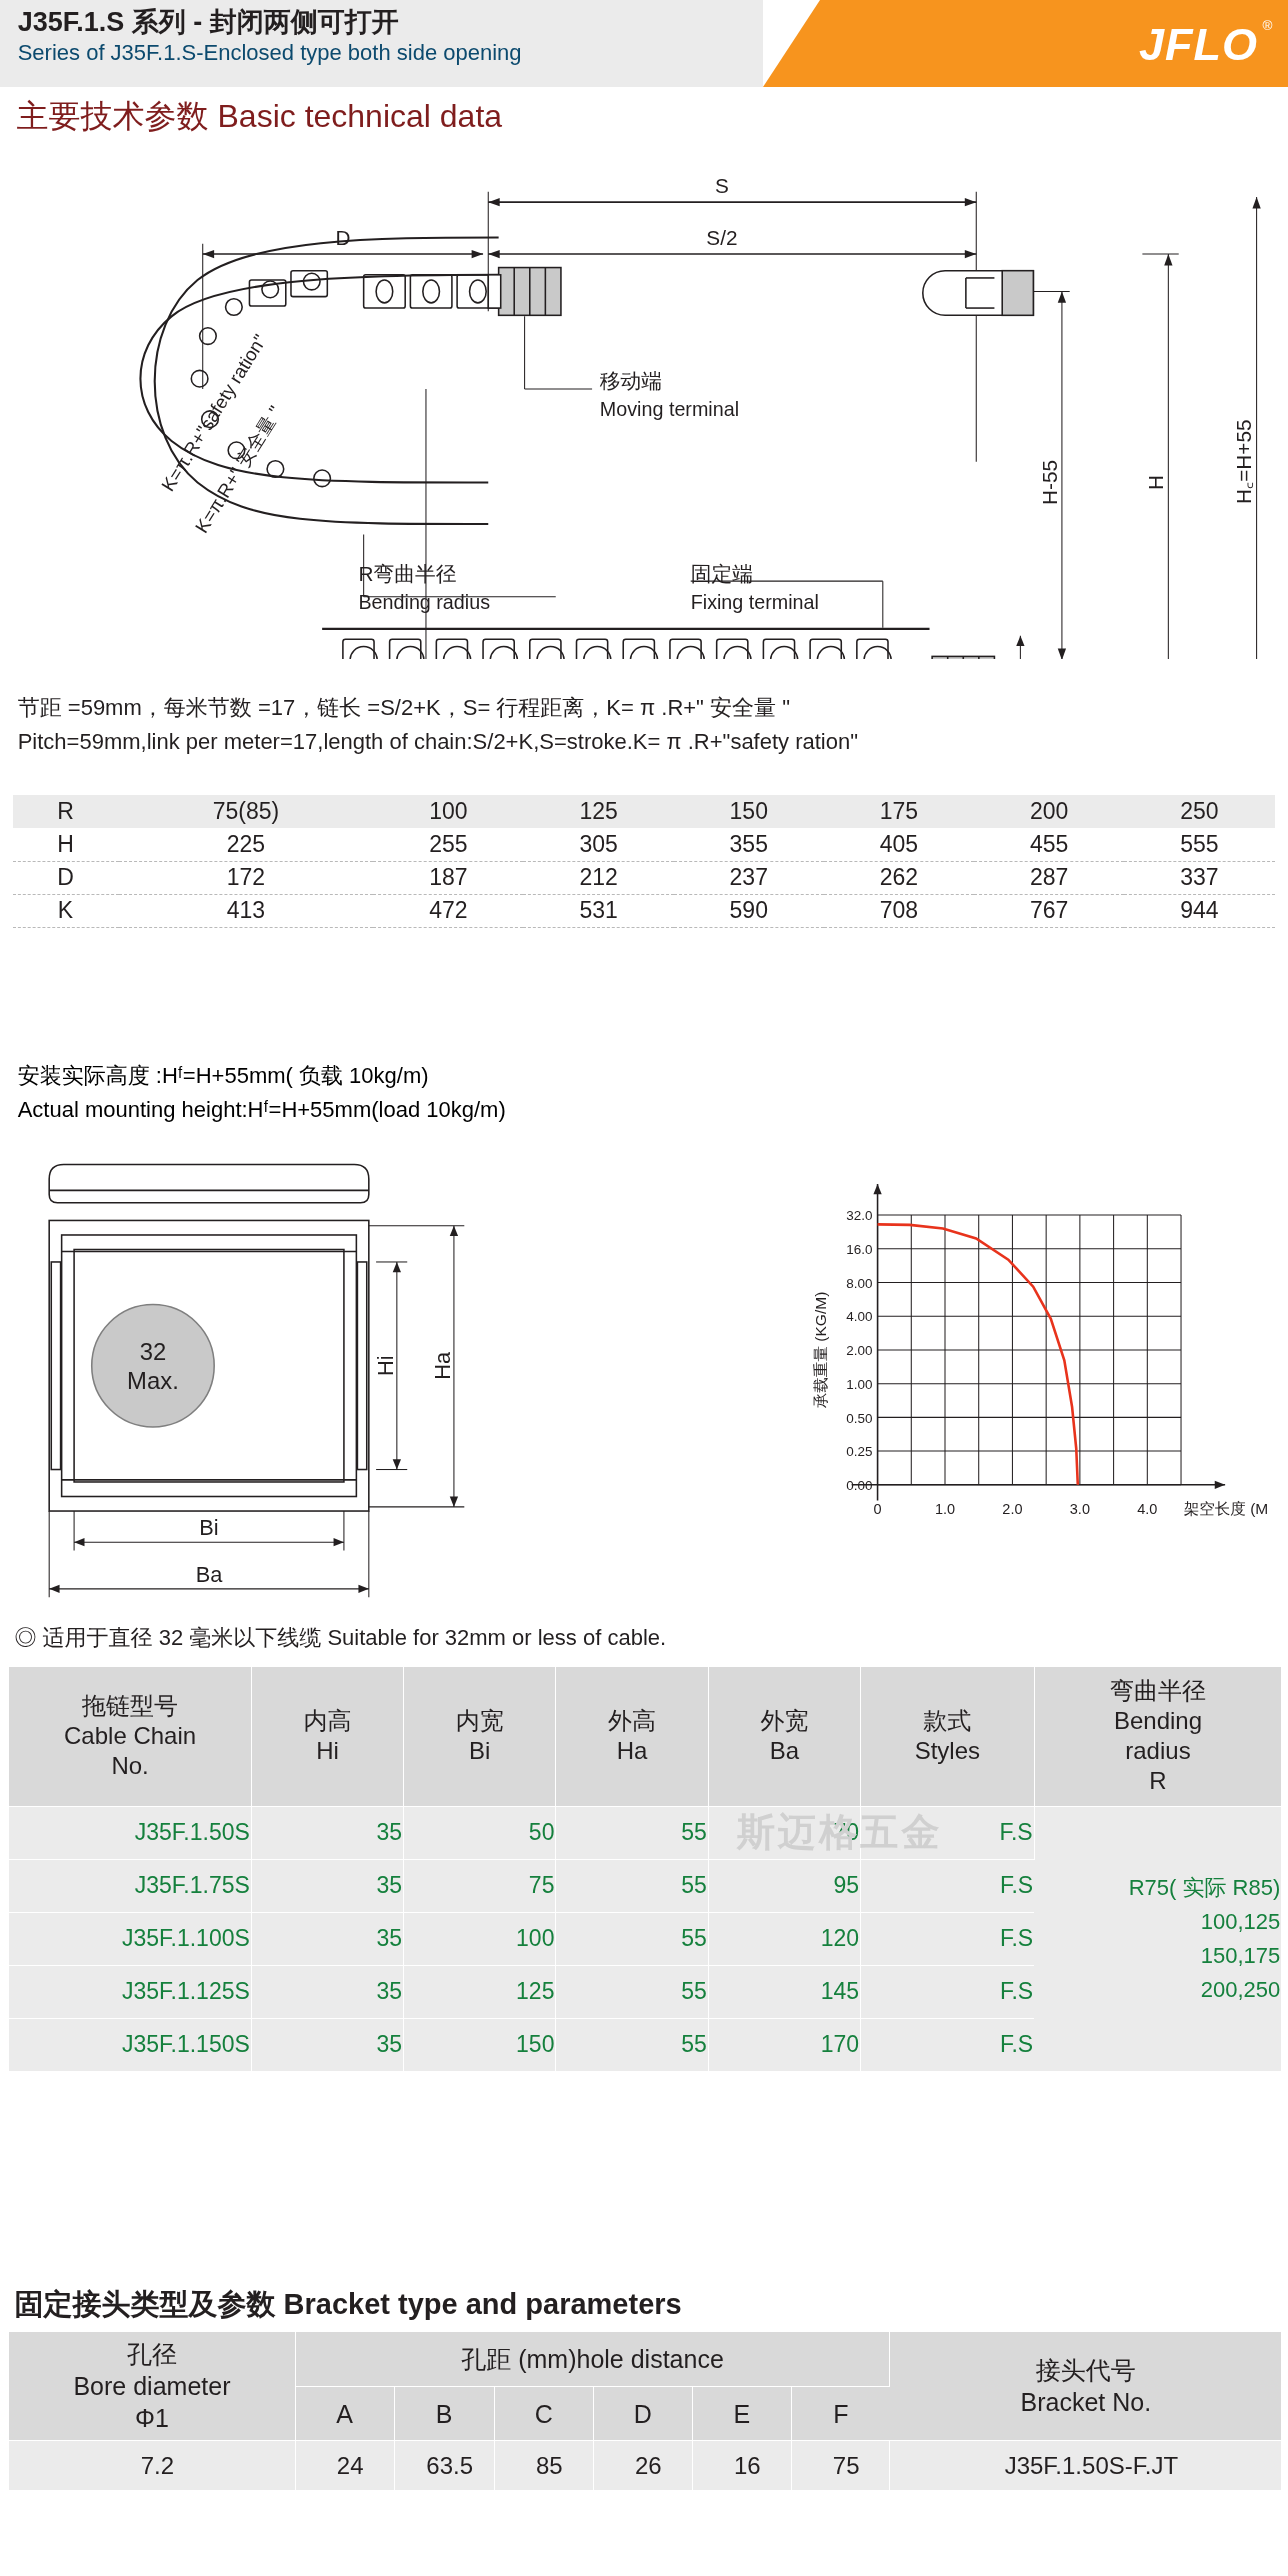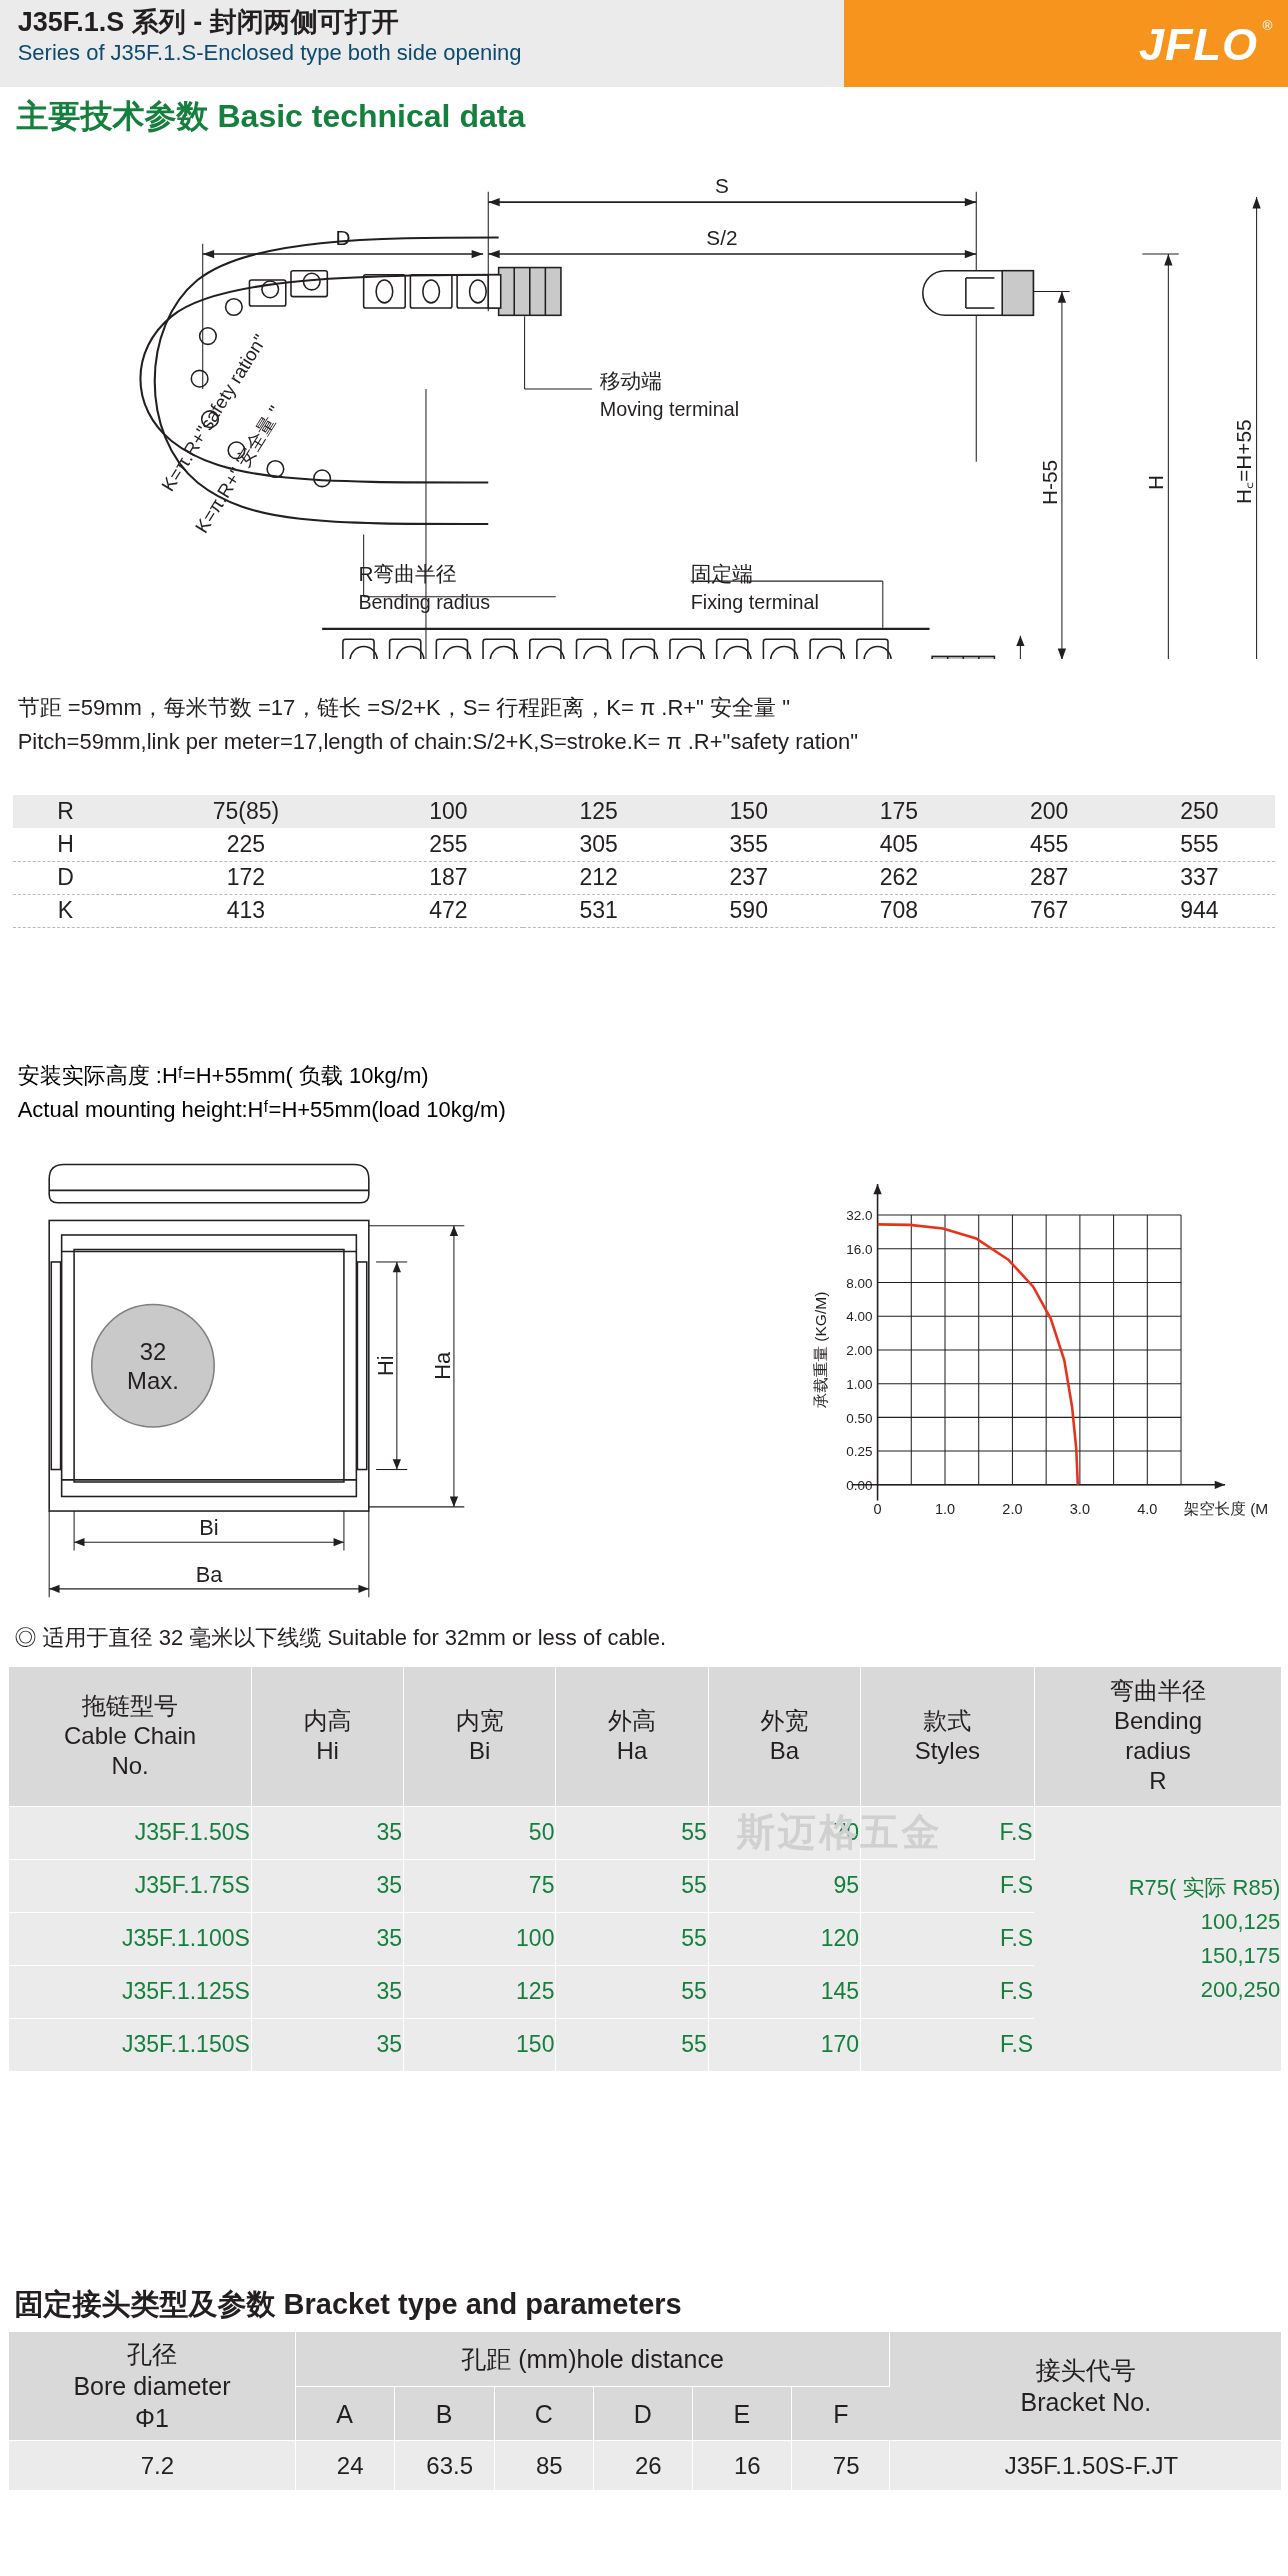--- a/index.html
+++ b/index.html
@@ -44,21 +44,21 @@
     font-size: 22px;
     color: #0c4a6e;
     line-height: 28px;
     white-space: nowrap;
     text-align: right;
   }
   .logo-box {
     position: absolute;
     right: 0;
     top: 0;
-    width: 444px;
+    width: 525px;
     height: 87px;
     background: #ffffff;
     overflow: hidden;
   }
   .logo-orange {
     position: absolute;
     right: 0;
     top: 0;
     width: 525px;
     height: 87px;
@@ -83,22 +83,22 @@
     font-size: 13.5px;
     color: #ffffff;
   }
 
   
   .section-title {
     position: absolute;
     left: 16.6px;
     top: 95px;
     font-size: 32px;
-    font-weight: bold;
-    color: #15803d;
+    font-weight: normal;
+    color: #7f1d1d;
     white-space: nowrap;
   }
 
   
   .drawing {
     position: absolute;
     left: 0;
     top: 171px;
     width: 1288px;
     height: 488px;

